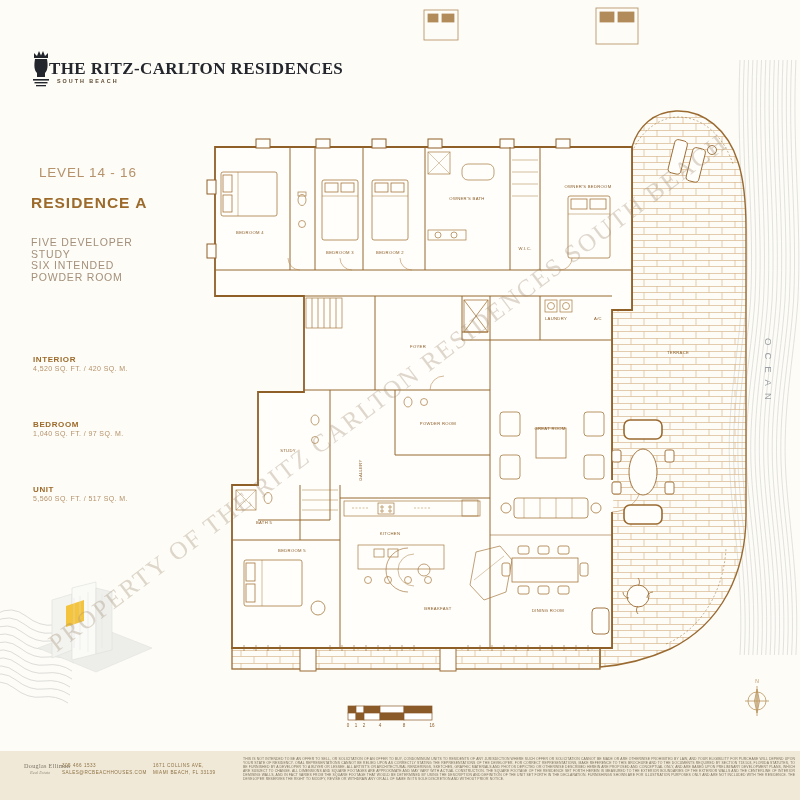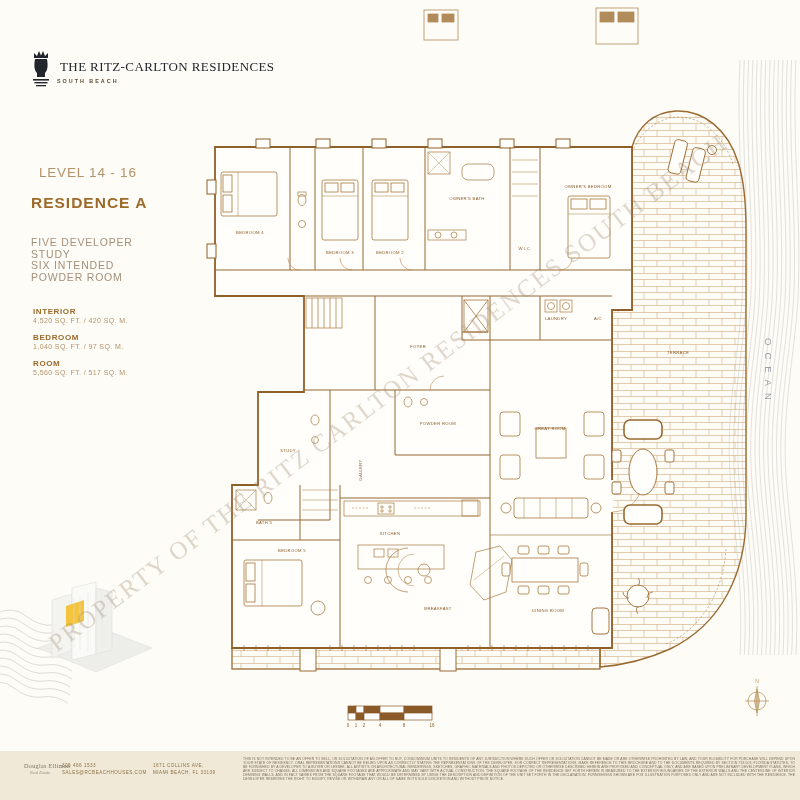--- a/index.html
+++ b/index.html
@@ -3,35 +3,35 @@
 <meta charset="utf-8">
 <style>
   html,body{margin:0;padding:0;}
   body{
     width:800px;height:800px;position:relative;overflow:hidden;
     background:#fdfcf7;font-family:"Liberation Sans",sans-serif;
   }
   
   .brand-emblem{position:absolute;left:31px;top:50px;}
   .brand-name{
-    position:absolute;left:60px;top:59px;font-family:"Liberation Serif",serif;
-    font-weight:normal;font-size:13px;letter-spacing:.4px;color:#23262c;white-space:nowrap;
+    position:absolute;left:49px;top:59px;font-family:"Liberation Serif",serif;
+    font-weight:bold;font-size:17px;letter-spacing:.4px;color:#23262c;white-space:nowrap;
   }
   .brand-loc{
     position:absolute;left:57px;top:78px;font-size:5.4px;letter-spacing:2px;
     color:#5d4a33;font-weight:bold;
   }
   
   .res-title{position:absolute;left:31px;top:146px;font-size:15.5px;font-weight:bold;
     letter-spacing:1px;color:#9c6a2a;margin-top:48px;}
   .res-level{position:absolute;left:31px;top:165px;font-size:13.5px;letter-spacing:.8px;color:#b5926a;margin-left:8px;}
   .res-features{position:absolute;left:31px;top:237px;font-size:10.5px;line-height:11.5px;
     letter-spacing:.8px;color:#a4907a;}
   .res-areas{position:absolute;left:33px;top:307px;}
-  .area-row{margin-bottom:9px;}
+  .area-row{margin-bottom:9px;margin-top:48px;}
   .area-label{font-size:8px;font-weight:bold;letter-spacing:.6px;color:#9c6a2a;}
   .area-value{font-size:7px;letter-spacing:.4px;color:#b5926a;margin-top:1px;}
   
   .watermark{
     position:absolute;left:52px;top:632px;width:960px;white-space:nowrap;
     font-family:"Liberation Serif",serif;font-size:25px;letter-spacing:2px;
     color:rgba(158,138,108,.33);transform:rotate(-37deg);transform-origin:0 50%;
     pointer-events:none;z-index:5;
   }
   
@@ -79,21 +79,21 @@
 <div class="res-areas">
   <div class="area-row">
     <div class="area-label">INTERIOR</div>
     <div class="area-value">4,520 SQ. FT. / 420 SQ. M.</div>
   </div>
   <div class="area-row">
     <div class="area-label">BEDROOM</div>
     <div class="area-value">1,040 SQ. FT. / 97 SQ. M.</div>
   </div>
   <div class="area-row">
-    <div class="area-label">ROOM</div>
+    <div class="area-label">UNIT</div>
     <div class="area-value">5,560 SQ. FT. / 517 SQ. M.</div>
   </div>
 </div>
 
 <svg class="plan-svg" width="800" height="800" viewBox="0 0 800 800">
   <defs>
     <pattern id="brk" width="26" height="13" patternUnits="userSpaceOnUse">
       <path d="M0,0.5 H26 M0,6.5 H26" stroke="#d8b88c" stroke-width=".7" fill="none"></path>
       <path d="M7,0 V6.5 M20,6.5 V13" stroke="#d8b88c" stroke-width=".7" fill="none"></path>
     </pattern>

